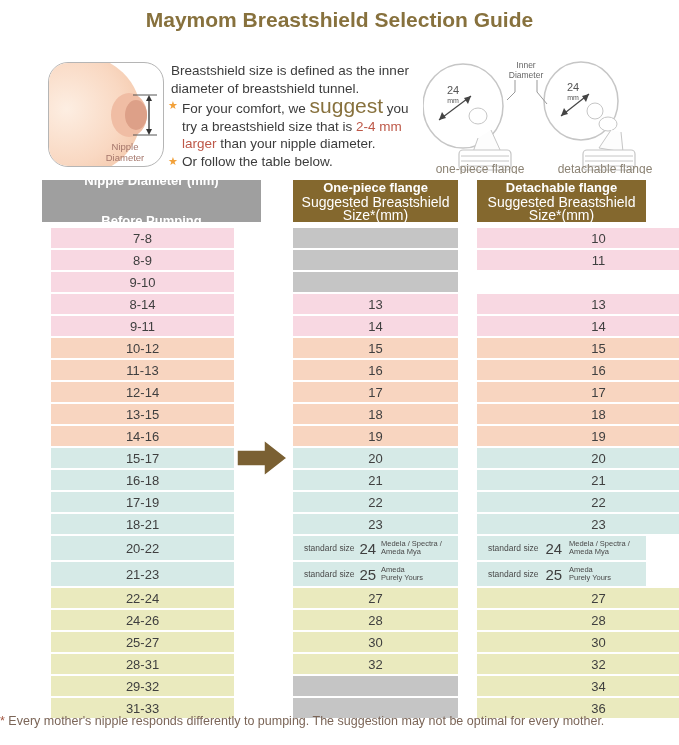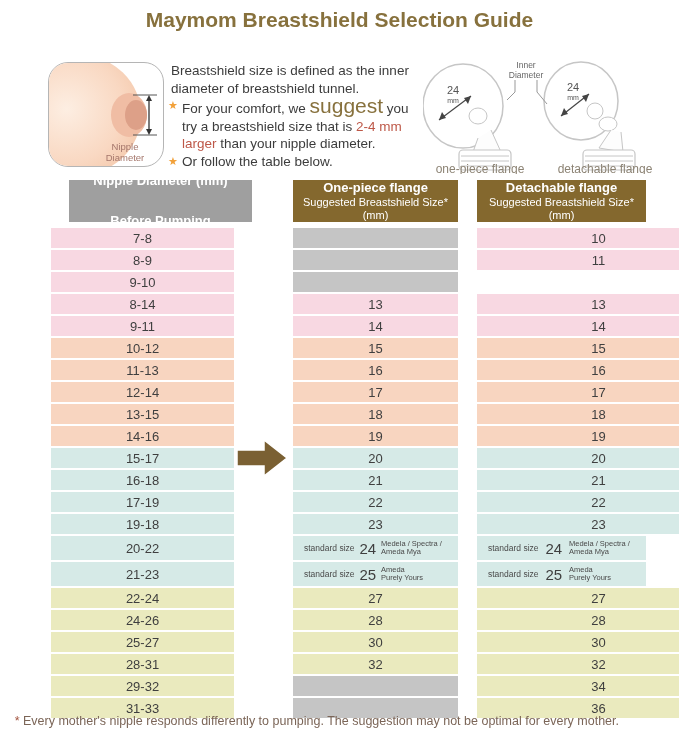--- a/index.html
+++ b/index.html
@@ -16,46 +16,46 @@
   .bullet{position:relative;padding-left:11px;}
   .star{position:absolute;left:-3px;top:0;color:#f2a13a;font-size:11px;}
   .suggest{font-size:21px;color:#87713d;line-height:17px;}
   .hl{color:#bd5747;}
   
   .flange-svg{position:absolute;left:423px;top:56px;}
   
   .thead{position:absolute;top:180px;left:0;width:679px;height:42px;}
   .thead .hc{position:absolute;top:0;height:42px;color:#fff;text-align:center;
              display:flex;flex-direction:column;justify-content:center;}
-  .h1{left:69px;width:183px;background:#9f9f9f;gap:24px;}
+  .h1{left:42px;width:219px;background:#9f9f9f;gap:24px;}
   .h2{left:293px;width:165px;background:#84682e;}
   .h3{left:477px;width:169px;background:#84682e;}
   .hc .l1{font-size:13px;font-weight:bold;line-height:16px;}
   .hc .l2{font-size:13px;font-weight:bold;line-height:16px;}
-  .hc .sub{font-size:11px;line-height:13px;font-weight:normal;}
+  .hc .sub{font-size:14px;line-height:13px;font-weight:normal;}
   .rows{position:absolute;top:228px;left:0;width:679px;}
   .t-row{position:relative;height:20px;margin-bottom:2px;}
   .t-row.tall{height:24px;}
   .cell{position:absolute;top:0;height:100%;display:flex;align-items:center;justify-content:center;
         font-size:13px;color:#3f3f3f;}
   .c1{left:51px;width:183px;}
   .c2{left:293px;width:165px;}
   .c3{left:477px;width:169px;padding-left:37px;}
   .band-pink{background:#f8d8e2;}
   .band-salmon{background:#f8d5c0;}
   .band-teal{background:#d6eae7;}
   .band-yellow{background:#eaeabe;}
   .blank{background:#c5c5c5;}
   .cell.std{justify-content:space-between;padding:0 5px 0 11px;box-sizing:border-box;}
   .std-label{font-size:8.5px;color:#4a4a4a;}
   .std-value{font-size:15px;}
   .std-brands{width:72px;font-size:7.5px;line-height:8.5px;color:#4a4a4a;text-align:left;}
   .big-arrow{position:absolute;left:236px;top:438px;}
   
-  .footnote{position:absolute;top:714px;left:0;width:619px;margin:0;text-align:right;
+  .footnote{position:absolute;top:714px;left:0;width:619px;margin:0;text-align:left;
             font-size:12.5px;color:#7b6557;}
   .fn-marker{color:#a2543f;}
 </style>
 </head>
 <body>
 
 <div class="canvas">
 
   <h1 class="title">Maymom Breastshield Selection Guide</h1>
 
@@ -209,21 +209,21 @@
       <div class="cell c1 band-teal">16-18</div>
       <div class="cell c2 band-teal">21</div>
       <div class="cell c3 band-teal">21</div>
     </div>
       <div class="t-row">
       <div class="cell c1 band-teal">17-19</div>
       <div class="cell c2 band-teal">22</div>
       <div class="cell c3 band-teal">22</div>
     </div>
       <div class="t-row">
-      <div class="cell c1 band-teal">19-18</div>
+      <div class="cell c1 band-teal">18-21</div>
       <div class="cell c2 band-teal">23</div>
       <div class="cell c3 band-teal">23</div>
     </div>
       <div class="t-row tall">
       <div class="cell c1 band-teal">20-22</div>
       <div class="cell c2 band-teal std">
           <span class="std-label">standard size</span>
           <span class="std-value">24</span>
           <span class="std-brands">
             <div>Medela / Spectra /</div>

